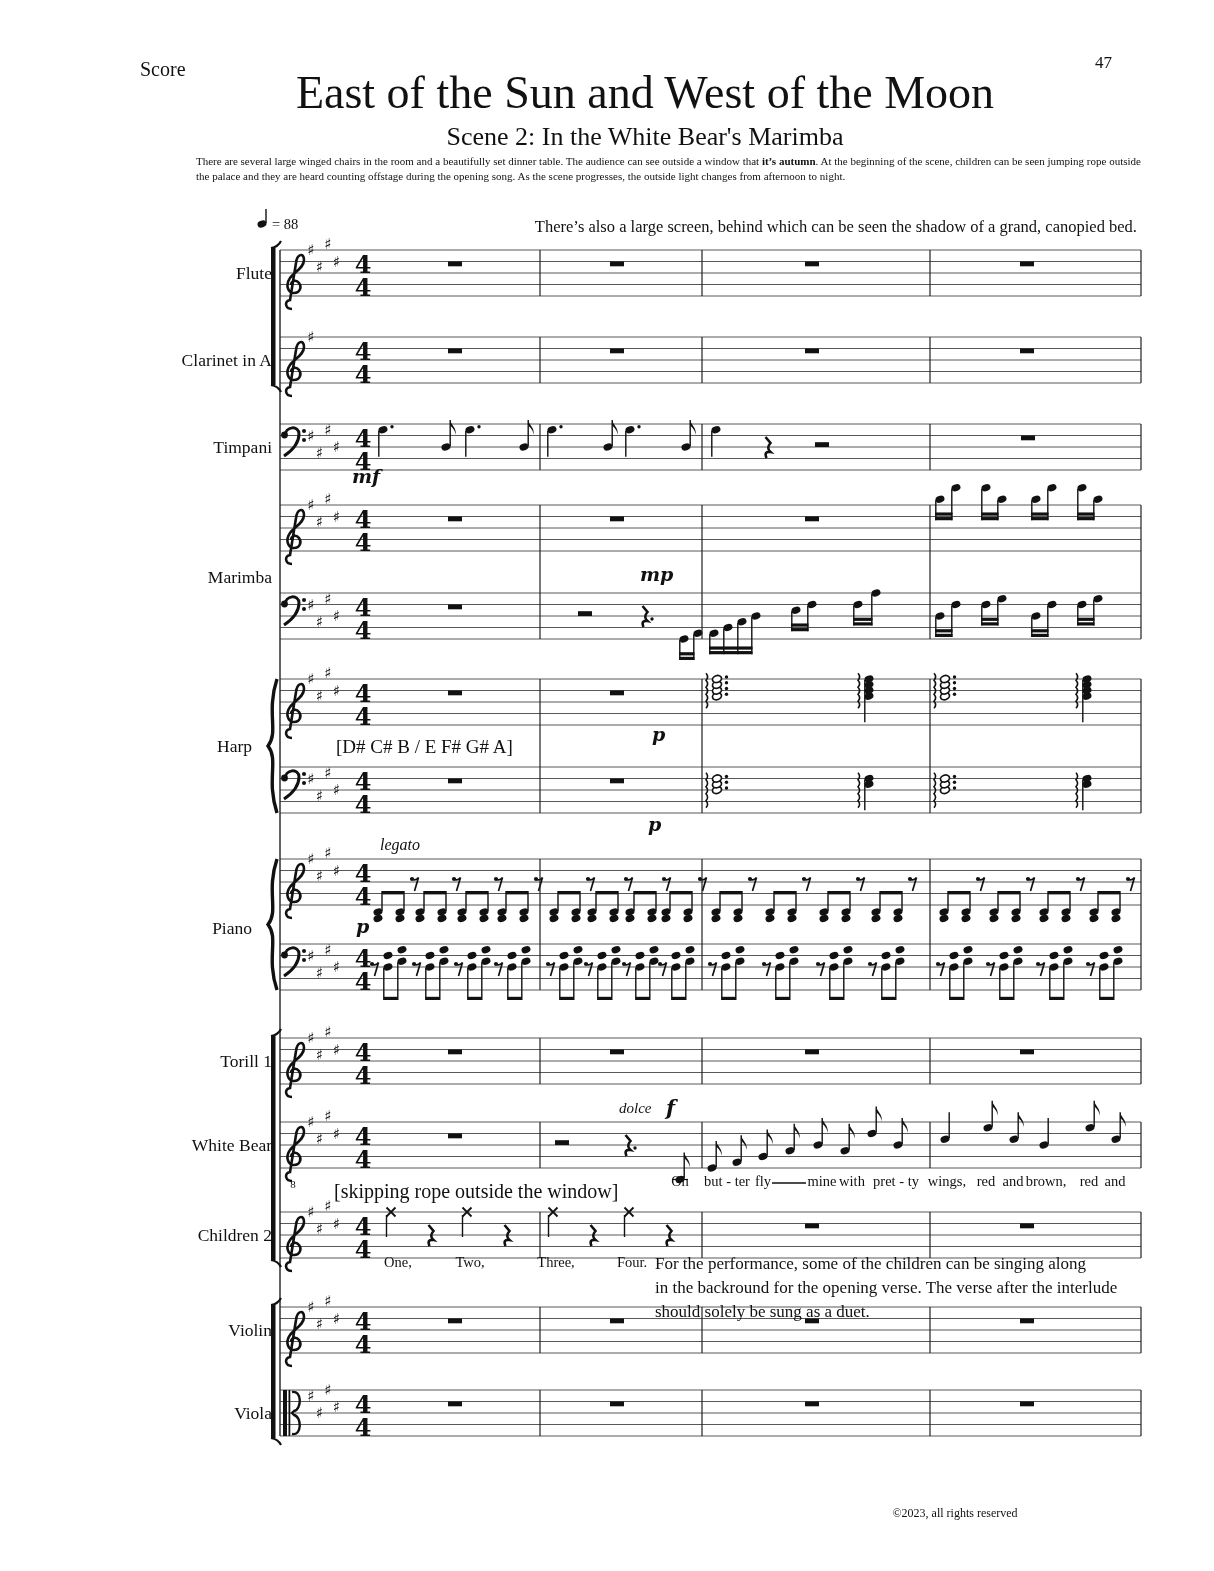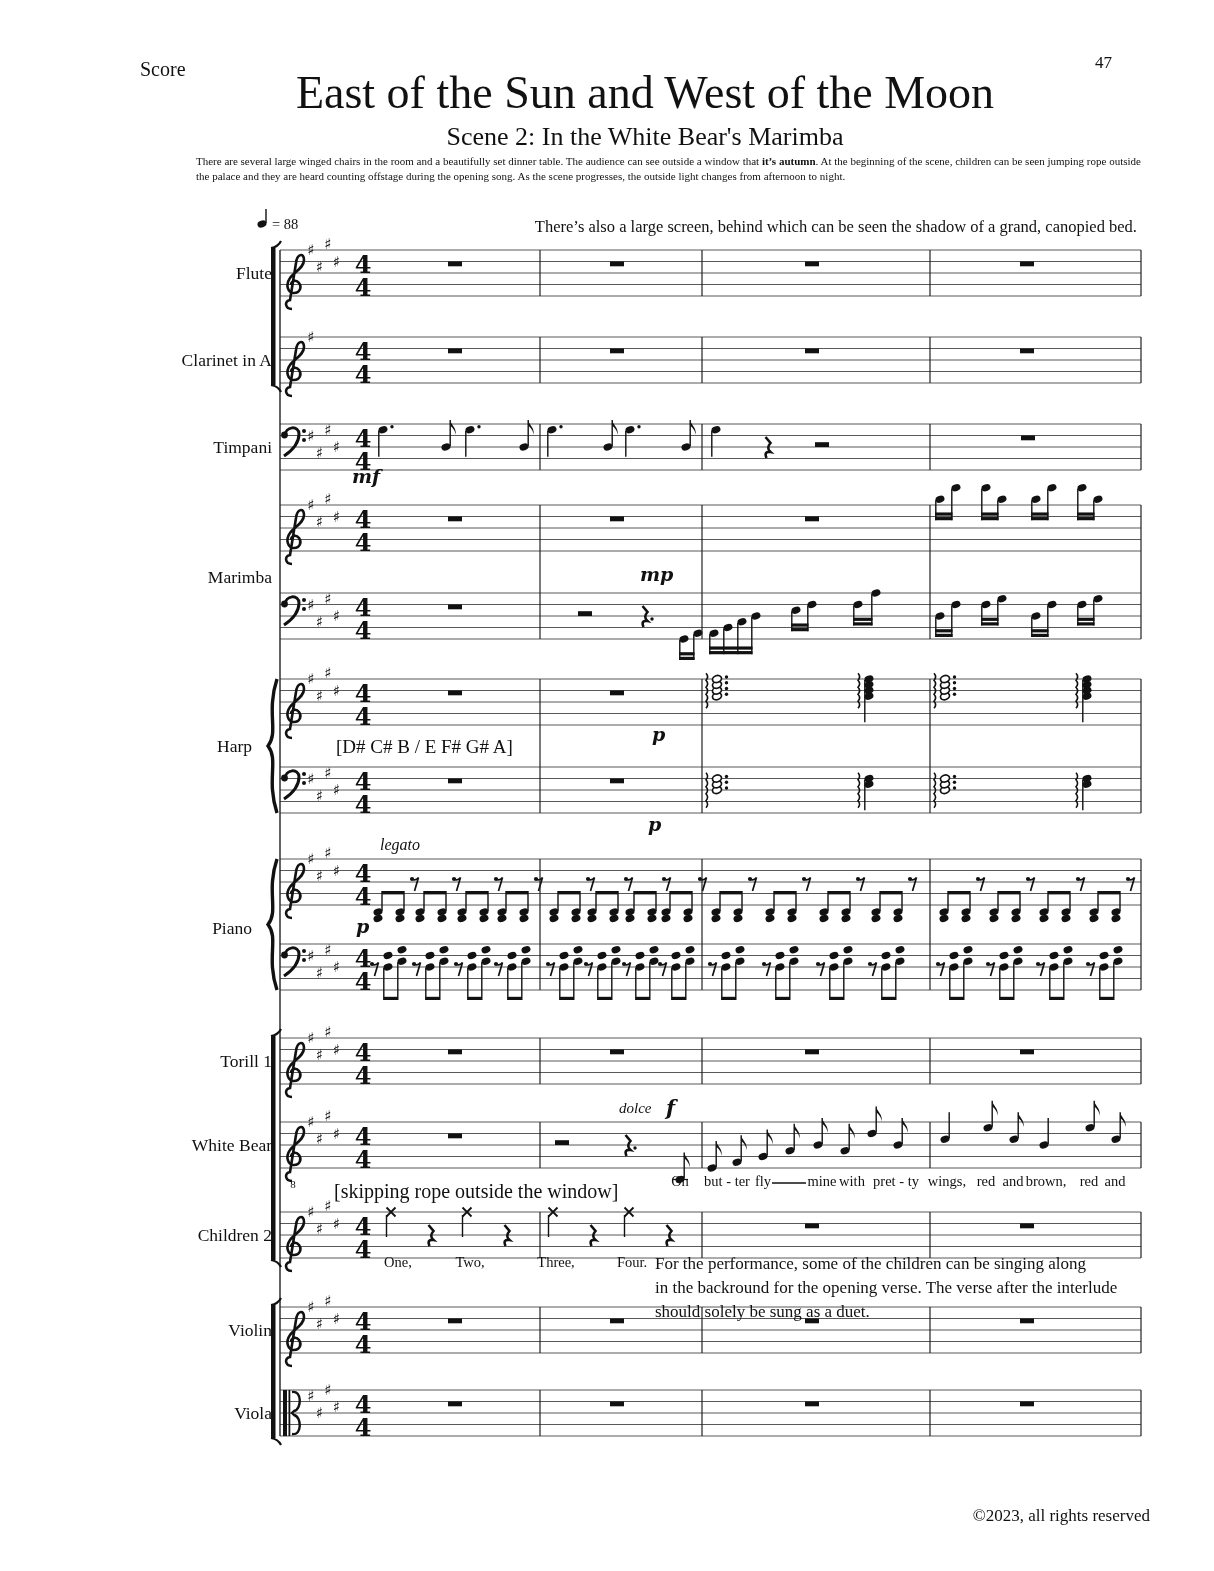--- a/index.html
+++ b/index.html
@@ -5,21 +5,21 @@
   html,body{margin:0;padding:0;background:#e8e8e8;}
   .page{position:relative;width:1214px;height:1571px;background:#ffffff;margin:0 auto;
         font-family:"Liberation Serif",serif;color:#111;overflow:hidden;}
   .abs{position:absolute;}
   .corner{font-size:20px;}
   .pageno{font-size:17px;}
   .titlewrap{left:75px;top:70px;width:1140px;text-align:center;}
   .title{font-size:46px;line-height:1.0;}
   .subtitle{font-size:26px;margin-top:6px;}
   .stage{left:196px;top:146px;width:960px;font-size:11px;line-height:1.40;margin-top:8px;}
-  .footer{left:760px;top:1506px;width:390px;text-align:right;font-size:17px;}
+  .footer{left:760px;top:1506px;width:390px;text-align:center;font-size:12px;}
   svg text{font-family:"Liberation Serif",serif;fill:#111;}
   svg text.dyn{font-family:"DejaVu Serif",serif;font-weight:bold;font-style:italic;}
   svg text.it{font-style:italic;}
   svg text.sf{}
   svg text.lyr{}
   svg text.sharp{font-family:"DejaVu Sans",sans-serif;}
   svg text.tsig{font-family:"DejaVu Serif",serif;font-weight:bold;}
   svg text.lbl{}
 </style>
 </head>

